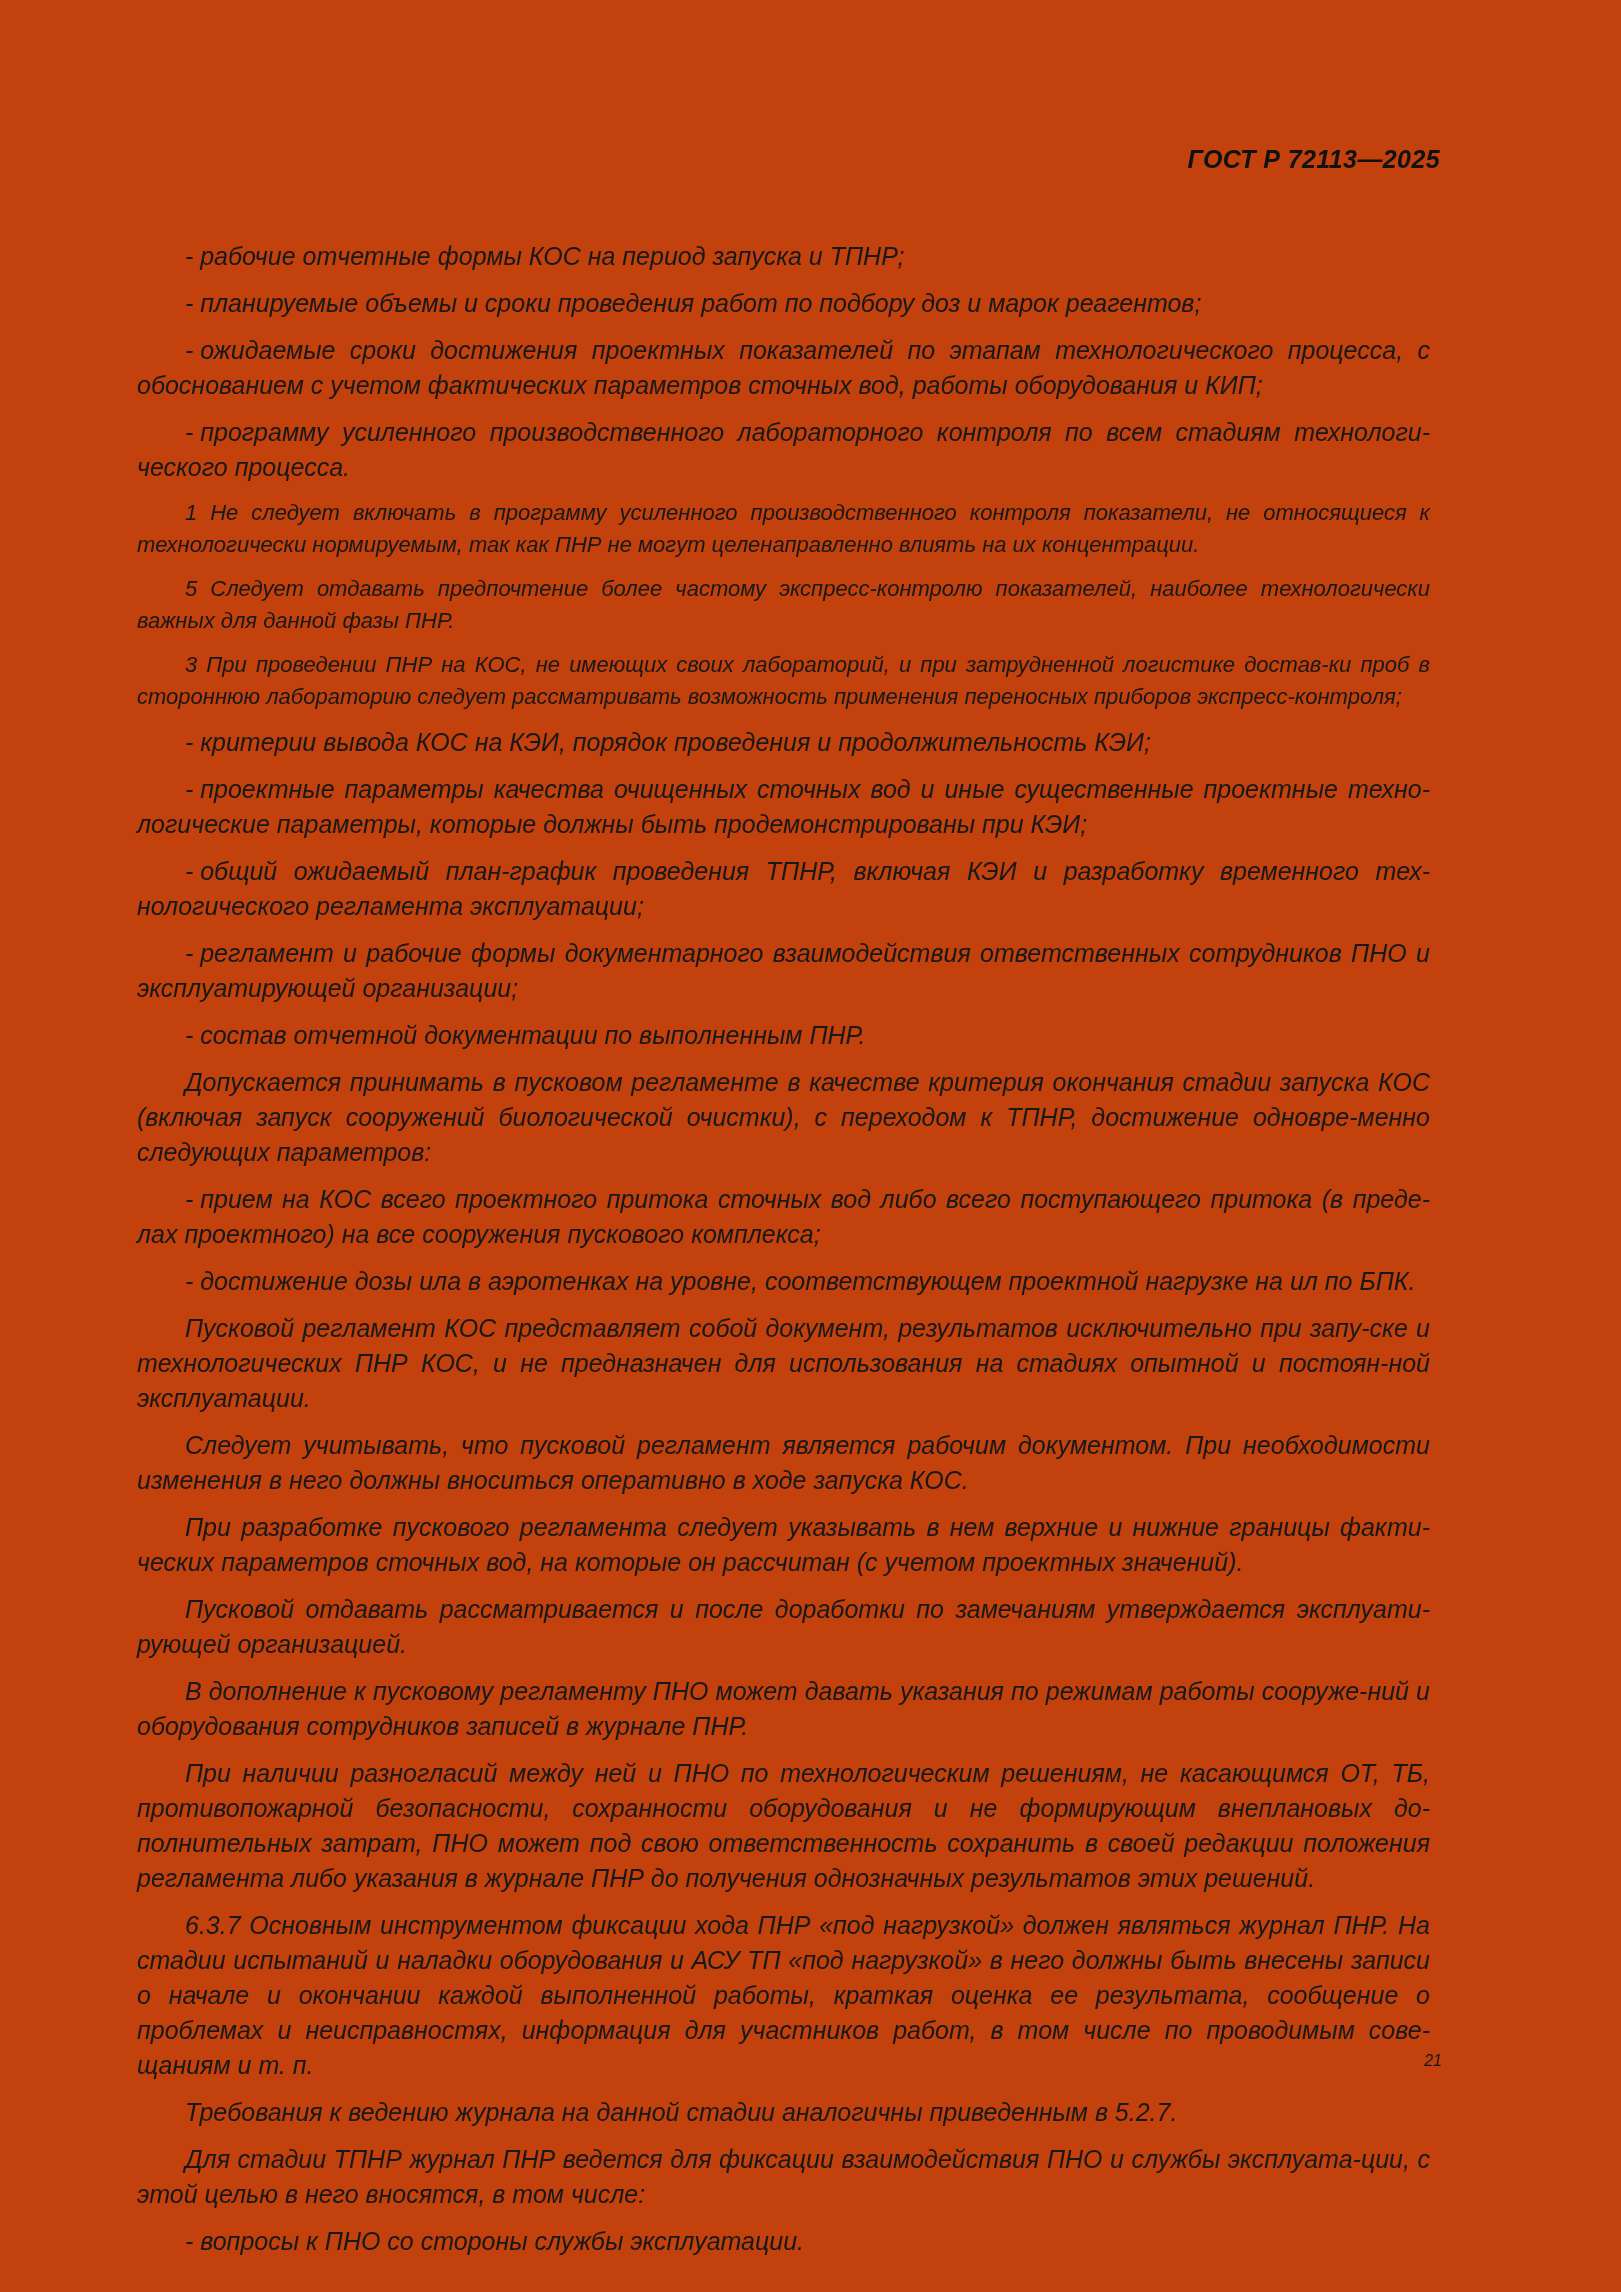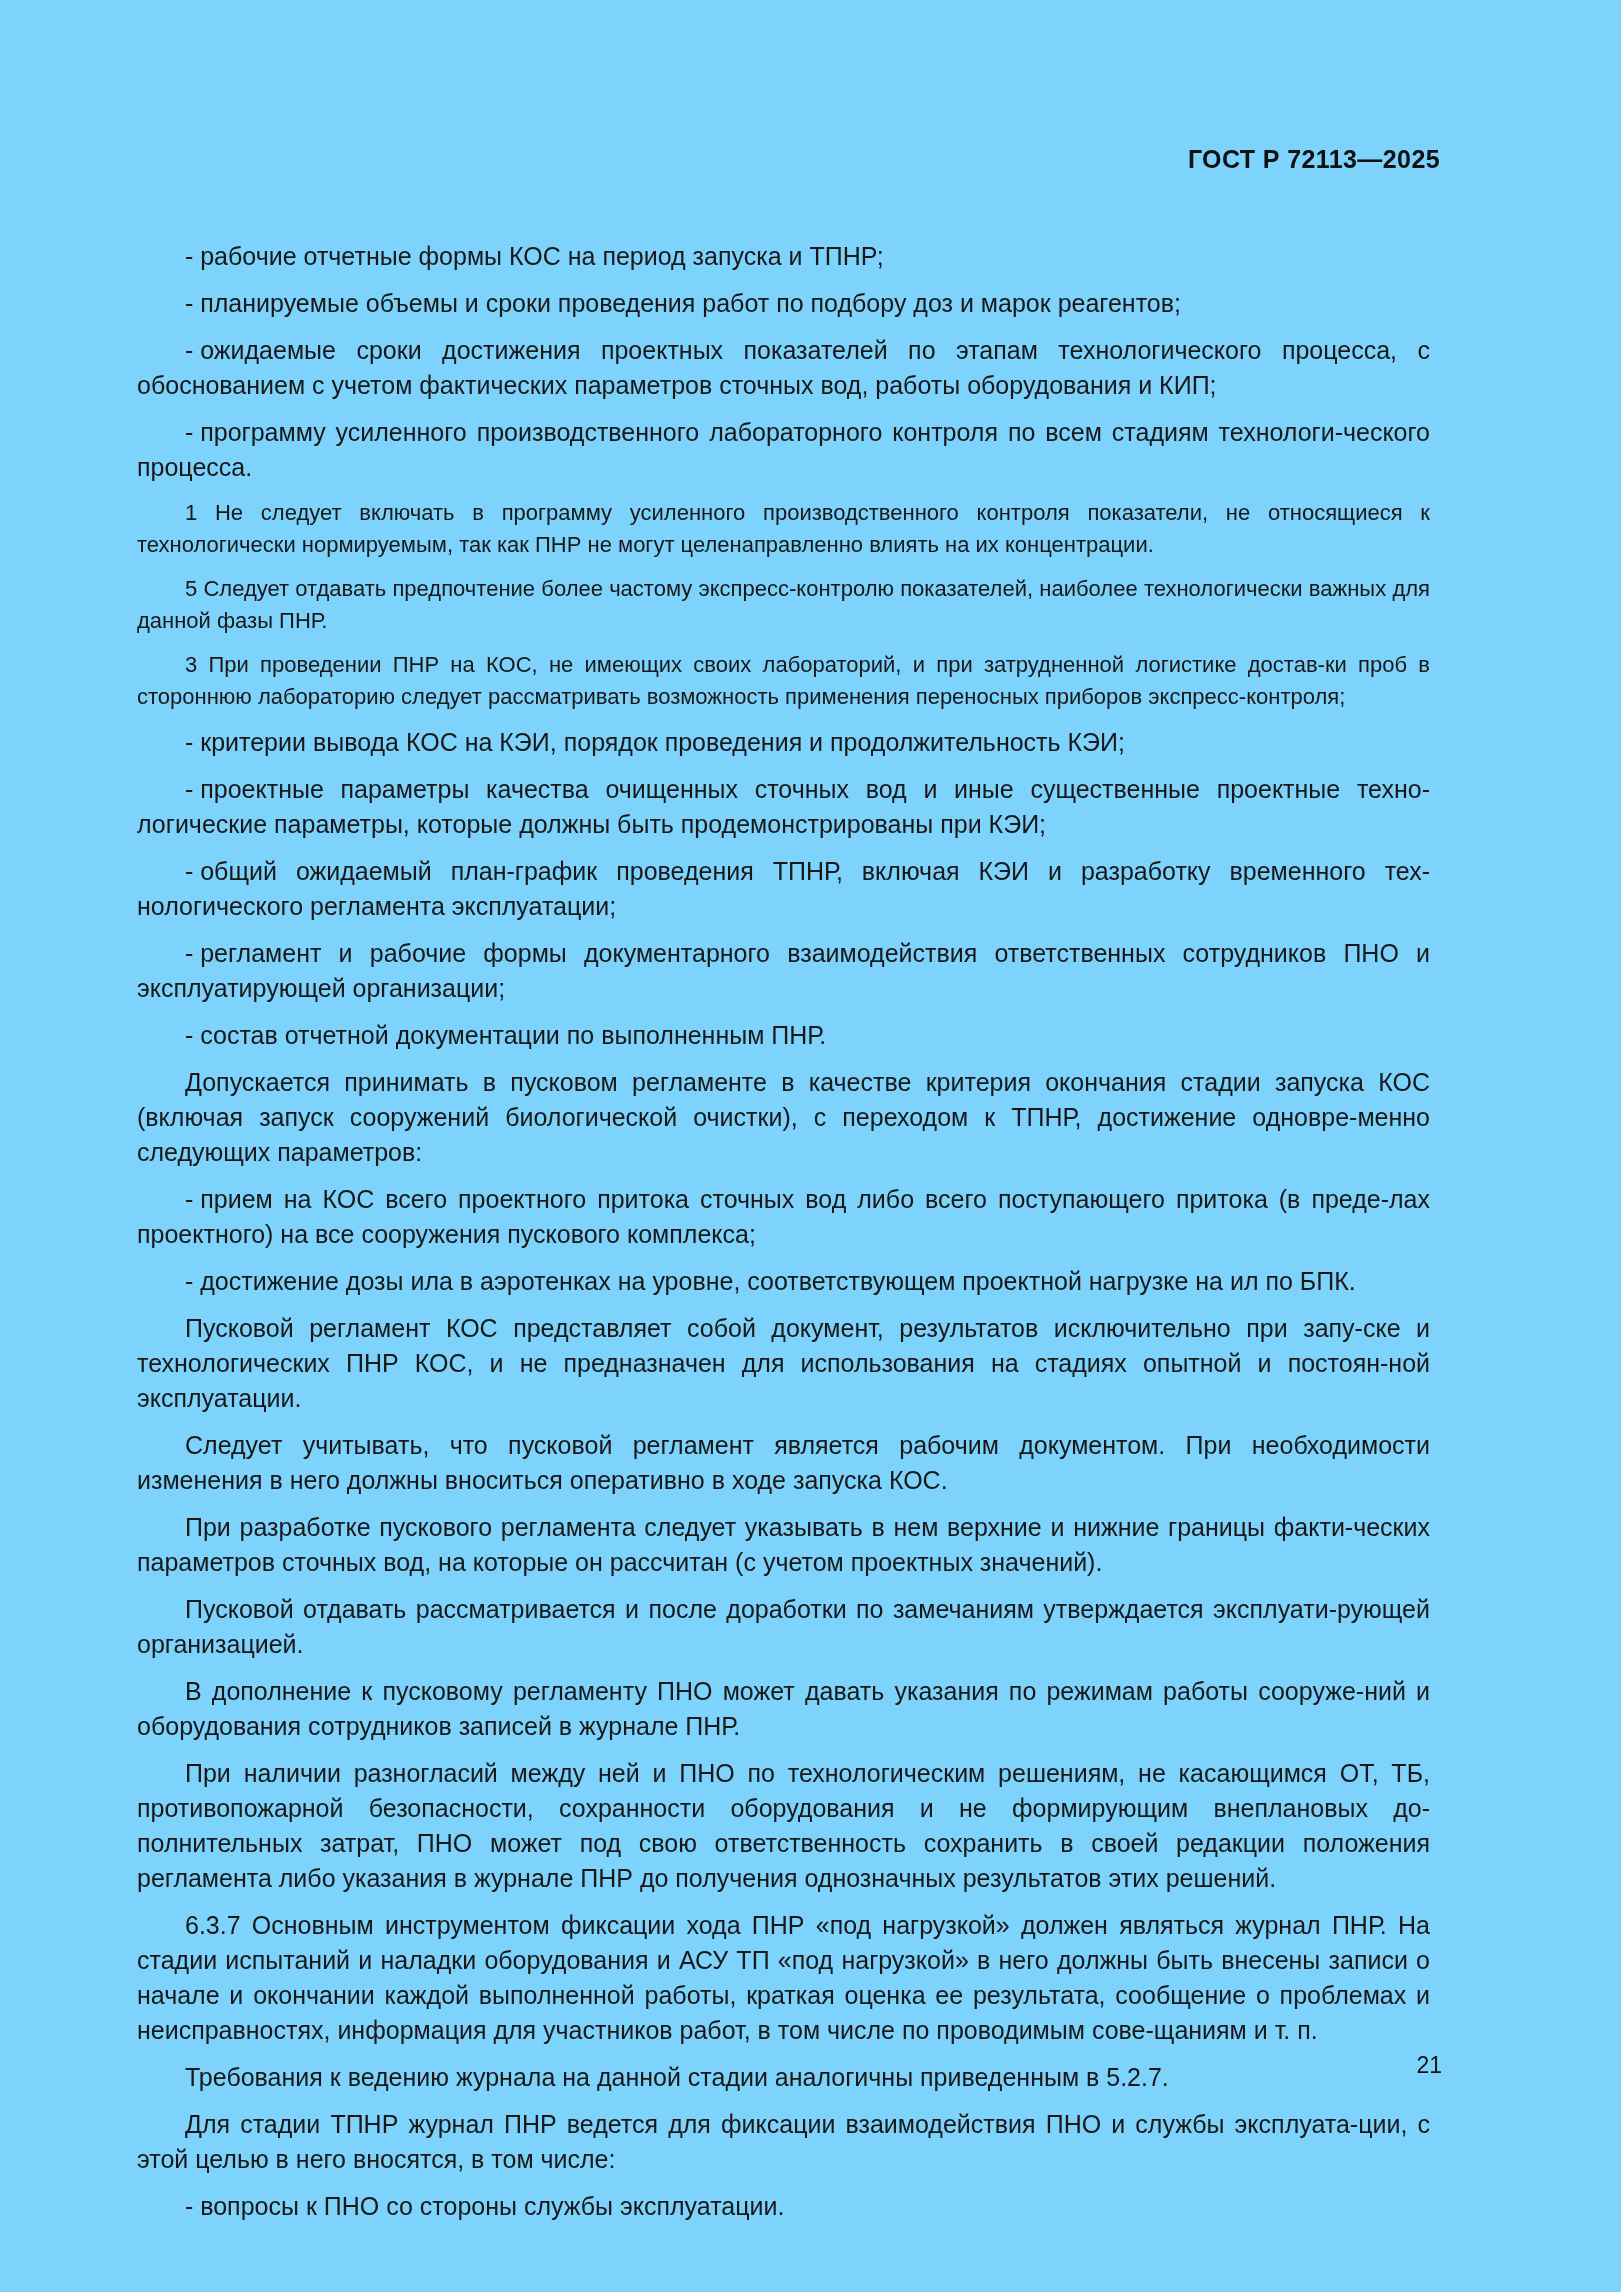--- a/index.html
+++ b/index.html
@@ -4,25 +4,26 @@
 <style>
   html, body {
     margin: 0;
     padding: 0;
     background: #ffffff;
   }
   .page {
     position: relative;
     width: 1621px;
     height: 2293px;
-    background: #7dd3fc;
+    background: #c2410c;
     margin: 0 auto;
     overflow: hidden;
     font-family: "Liberation Sans", sans-serif;
     color: #181818;
+    font-style: italic;
     -webkit-font-smoothing: antialiased;
   }
 
   
   .page-header {
     position: absolute;
     top: 145px;
     left: 125px;
     width: 1315px;
     text-align: right;
@@ -83,21 +84,21 @@
     hyphens: manual;
   }
 
   
   .page-number {
     position: absolute;
     top: 2052px;
     left: 125px;
     width: 1317px;
     text-align: right;
-    font-size: 23px;
+    font-size: 16px;
     color: #161616;
   }
 </style>
 </head>
 <body>
 
 <div class="page">
 
   <div class="page-header">ГОСТ Р 72113—2025</div>
 

